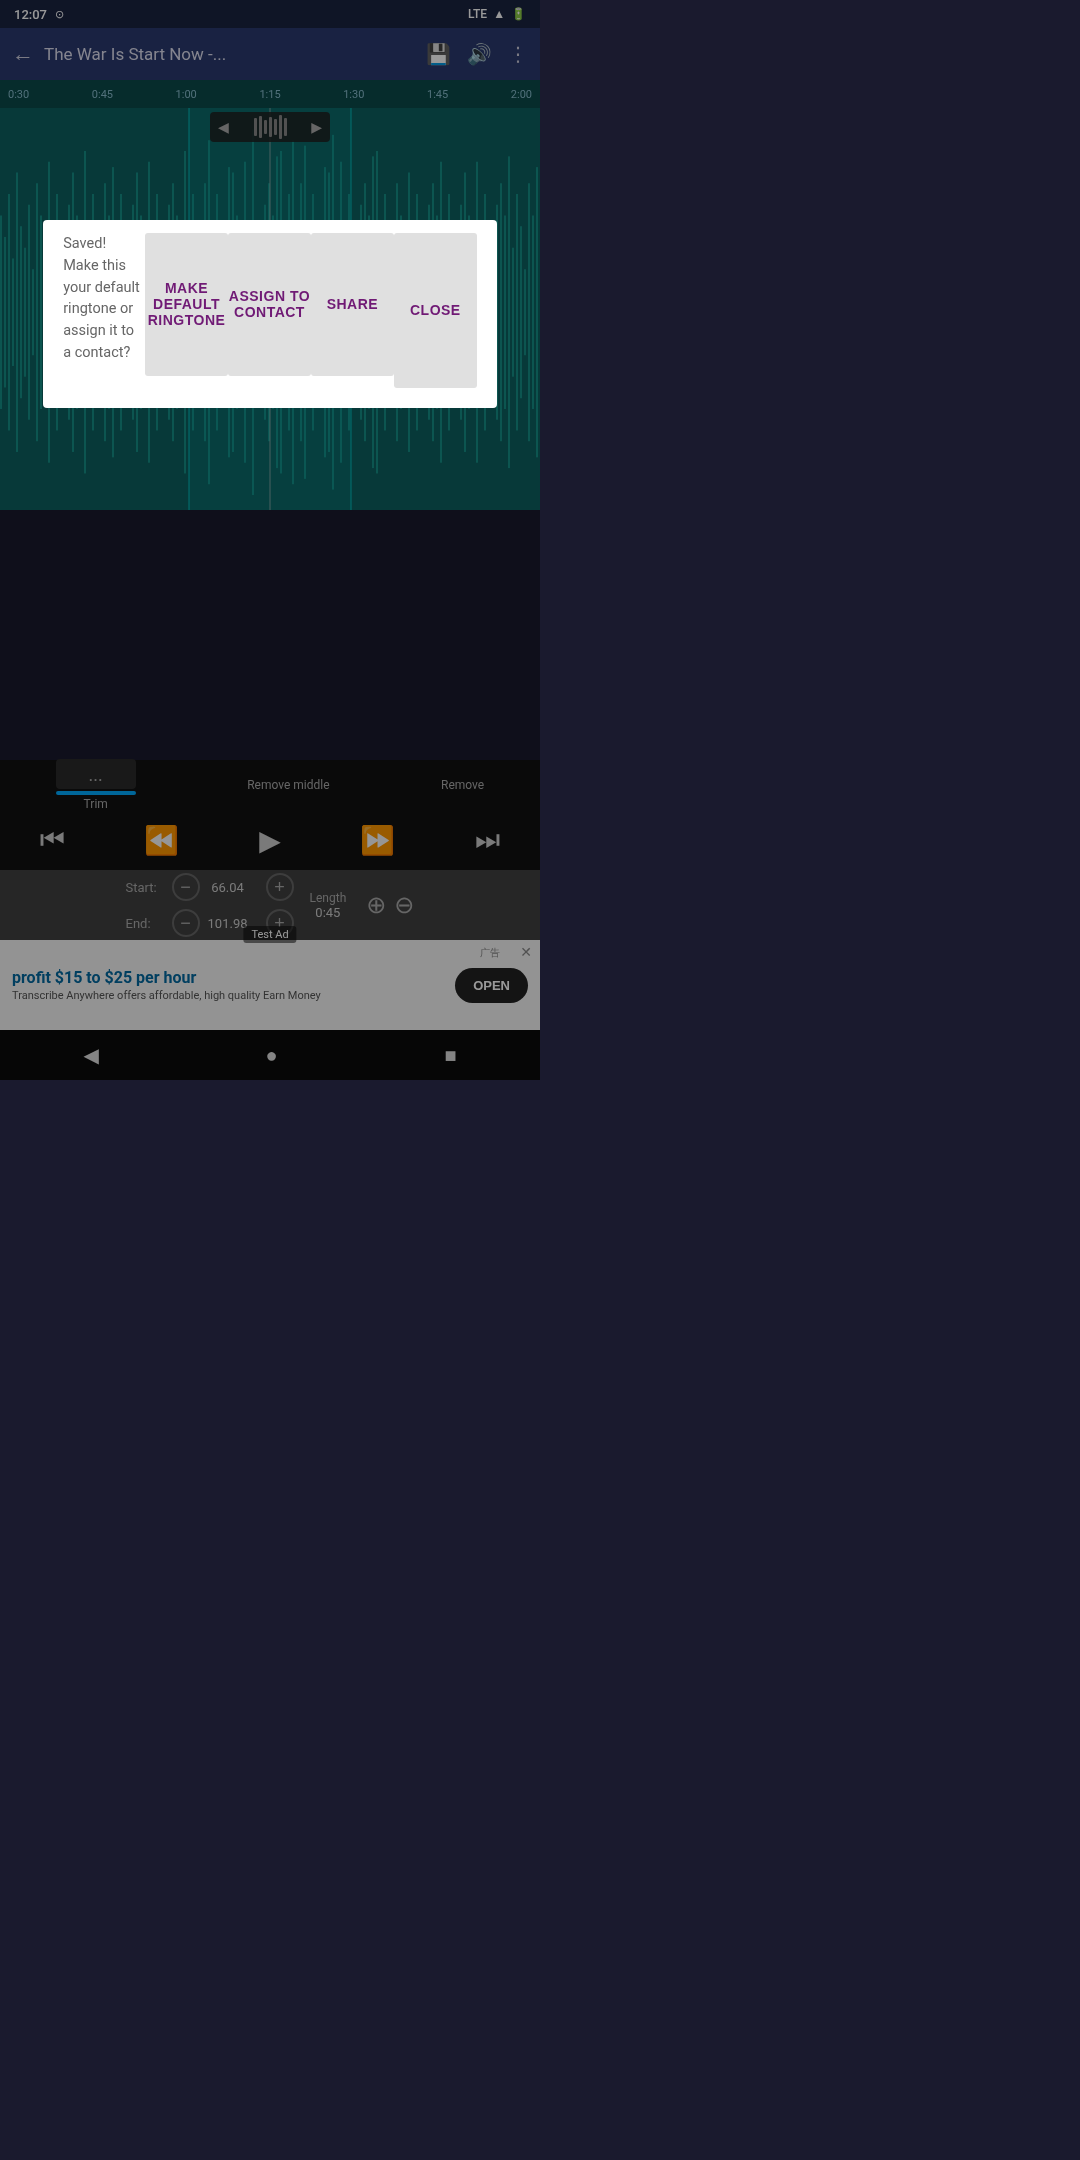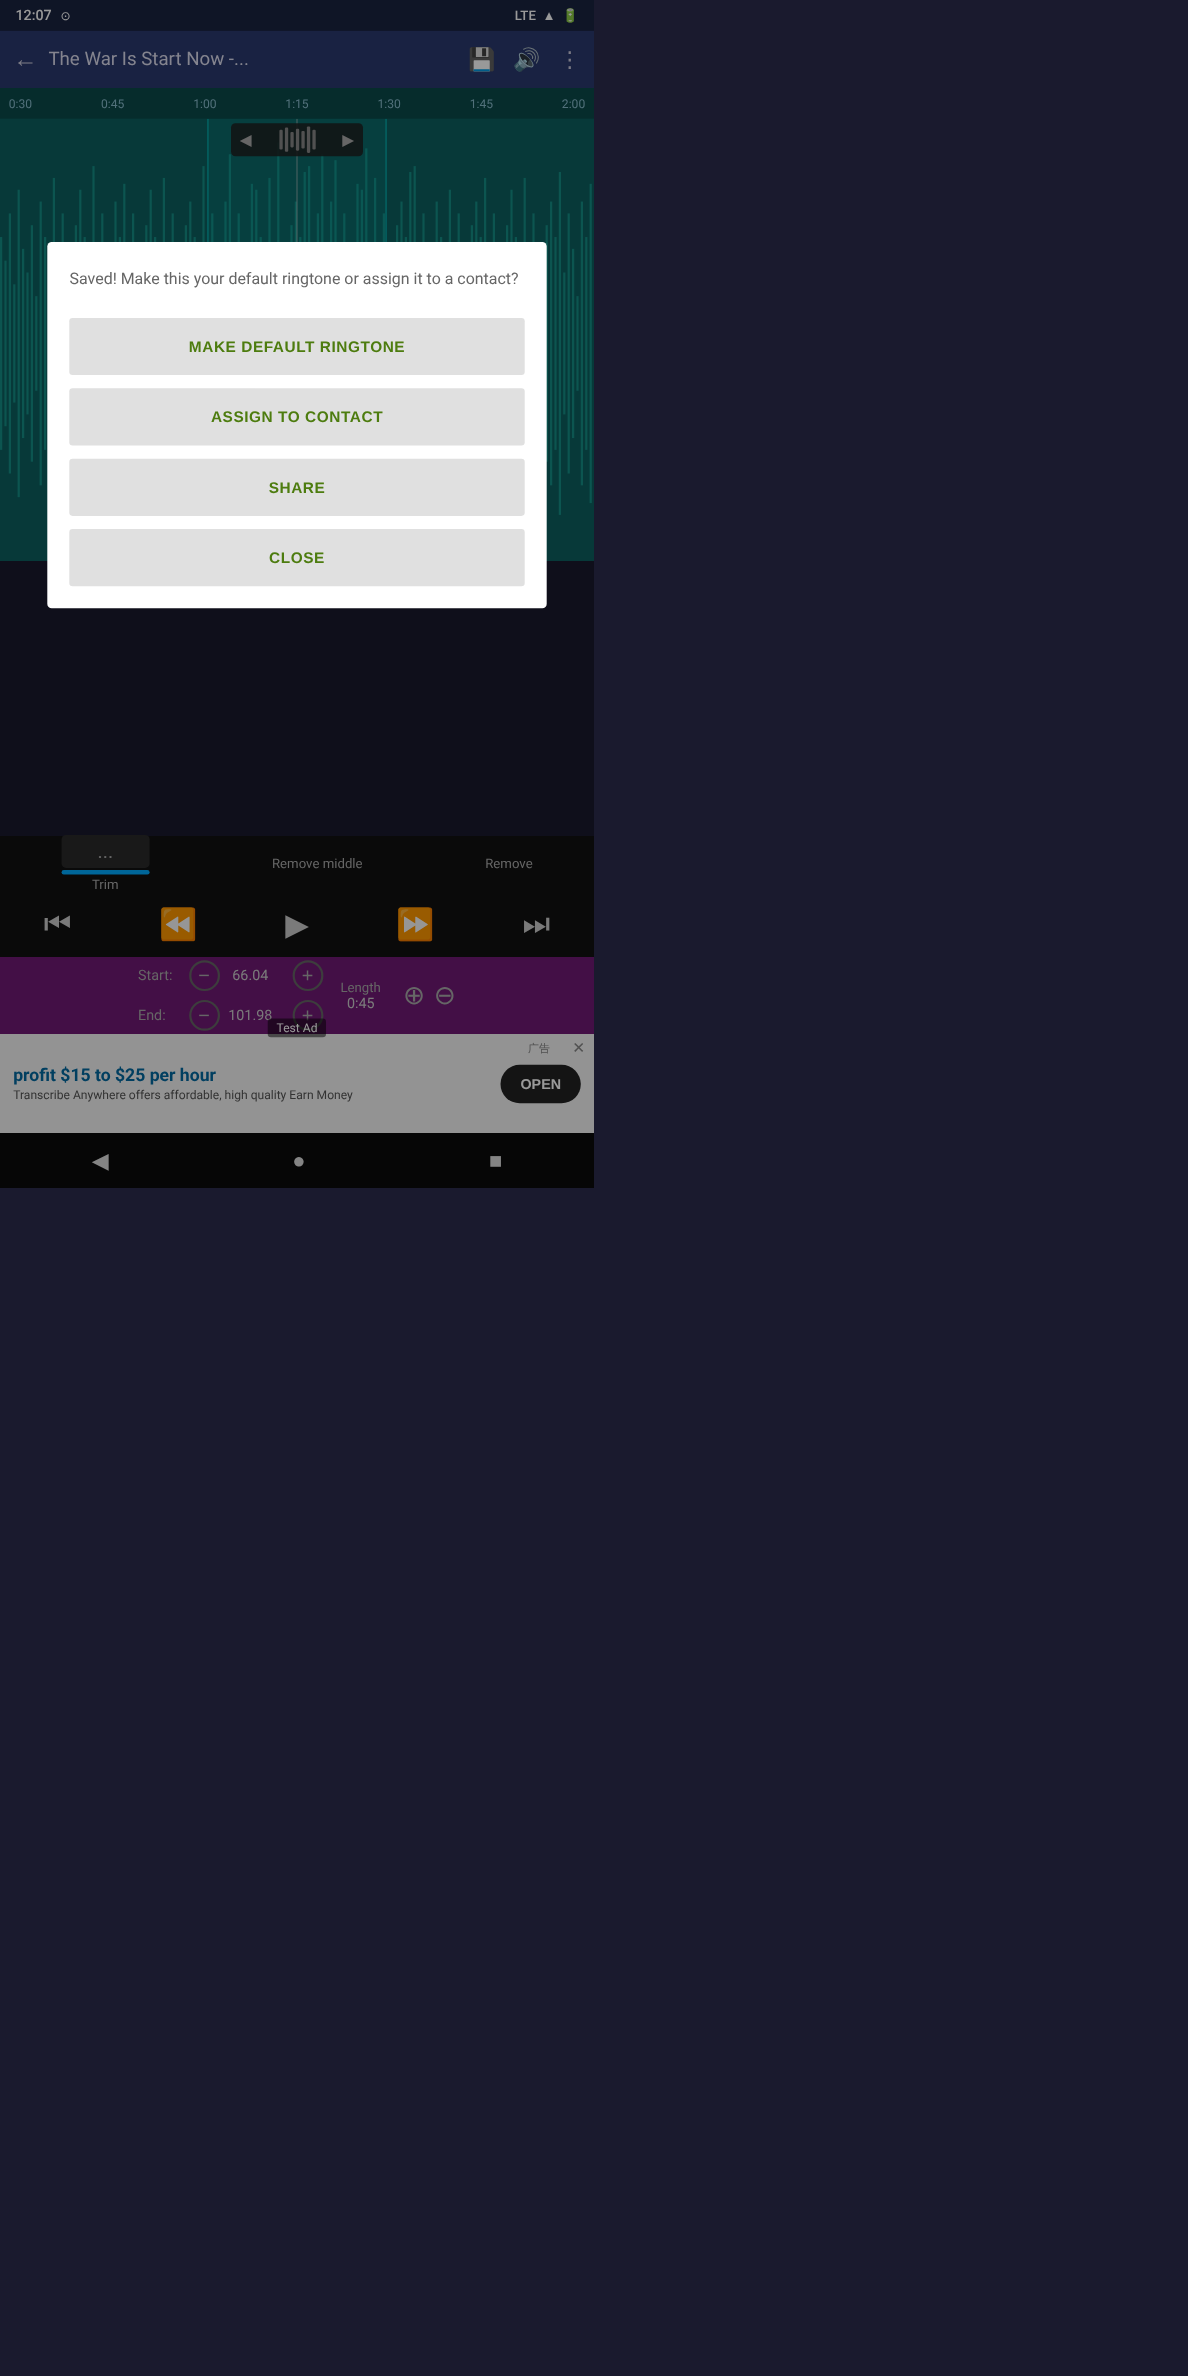--- a/index.html
+++ b/index.html
@@ -178,43 +178,43 @@
       display: flex;
       align-items: flex-start;
       justify-content: center;
       padding-top: 220px;
     }
 
     .dialog {
       width: 84%;
       background: white;
       border-radius: 4px;
-      padding: 23px 20px 20px 20px;
-      display: flex;
-      flex-direction: column;
+      padding: 13px 20px 20px 20px;
+      display: flex;
+      flex-direction: row;
       gap: 0;
     }
 
     .dialog-message {
       color: #666;
       font-size: 14.5px;
       line-height: 1.5;
       margin-bottom: 24px;
     }
 
     .dialog-btn {
       width: 100%;
       padding: 18px 0;
       background: #e0e0e0;
       border: none;
       border-radius: 3px;
       font-size: 14px;
       font-weight: 700;
       letter-spacing: 0.5px;
-      color: #4d7c0f;
+      color: #701a75;
       cursor: pointer;
       margin-bottom: 12px;
       text-align: center;
     }
     .dialog-btn:last-child {
       margin-bottom: 0;
     }
 
     
     .bottom-toolbar {
@@ -271,21 +271,21 @@
     .ctrl-btn {
       color: #ccc;
       font-size: 28px;
       cursor: pointer;
     }
 
     
     .se-controls {
       width: 100%;
       height: 70px;
-      background: #701a75;
+      background: #404040;
       display: flex;
       align-items: center;
       justify-content: center;
       gap: 10px;
       position: absolute;
       bottom: 140px;
       z-index: 5;
       padding: 0 22px;
     }
     .se-group {

